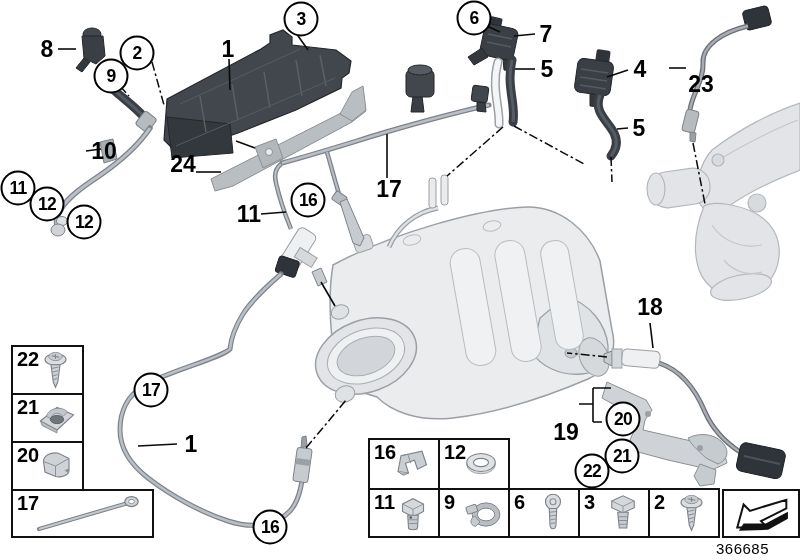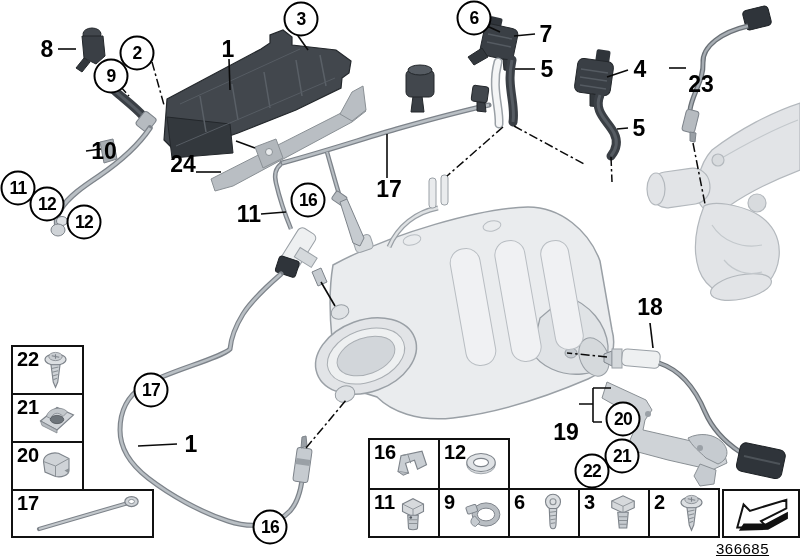--- a/index.html
+++ b/index.html
@@ -16,21 +16,21 @@
   .cell{position:absolute;background:#fff;border:2px solid #111;box-sizing:border-box;
         display:flex;align-items:center;justify-content:flex-end;padding:2px 4px 2px 2px;}
   .cell .ref{position:absolute;top:1px;left:4px;font-weight:bold;font-size:20px;color:#000;}
   .ic{width:42px;height:42px;display:block;}
   .ic-cable-strap{width:118px;height:40px;}
   .ic-seal-ring{width:46px;height:42px;}
   .direction-box{position:absolute;left:722px;top:489px;width:78px;height:49px;background:#fff;
         border:2.5px solid #111;box-sizing:border-box;display:flex;align-items:center;justify-content:center;z-index:4;}
   .direction-box svg{width:64px;height:38px;}
   .doc-number{position:absolute;left:690px;top:540px;width:105px;text-align:center;
-        font-size:15px;color:#000;z-index:4;letter-spacing:0.5px;text-decoration:underline;}
+        font-size:15px;color:#000;z-index:4;letter-spacing:0.5px;}
   #icon-defs{position:absolute;width:0;height:0;overflow:hidden;}
 </style>
 </head>
 <body>
 
 <div class="stage">
 
 <svg id="artwork" width="800" height="560" viewBox="0 0 800 560">
 
   <g fill="#e2e4e7" stroke="#b3b8bd" stroke-width="1.2">

